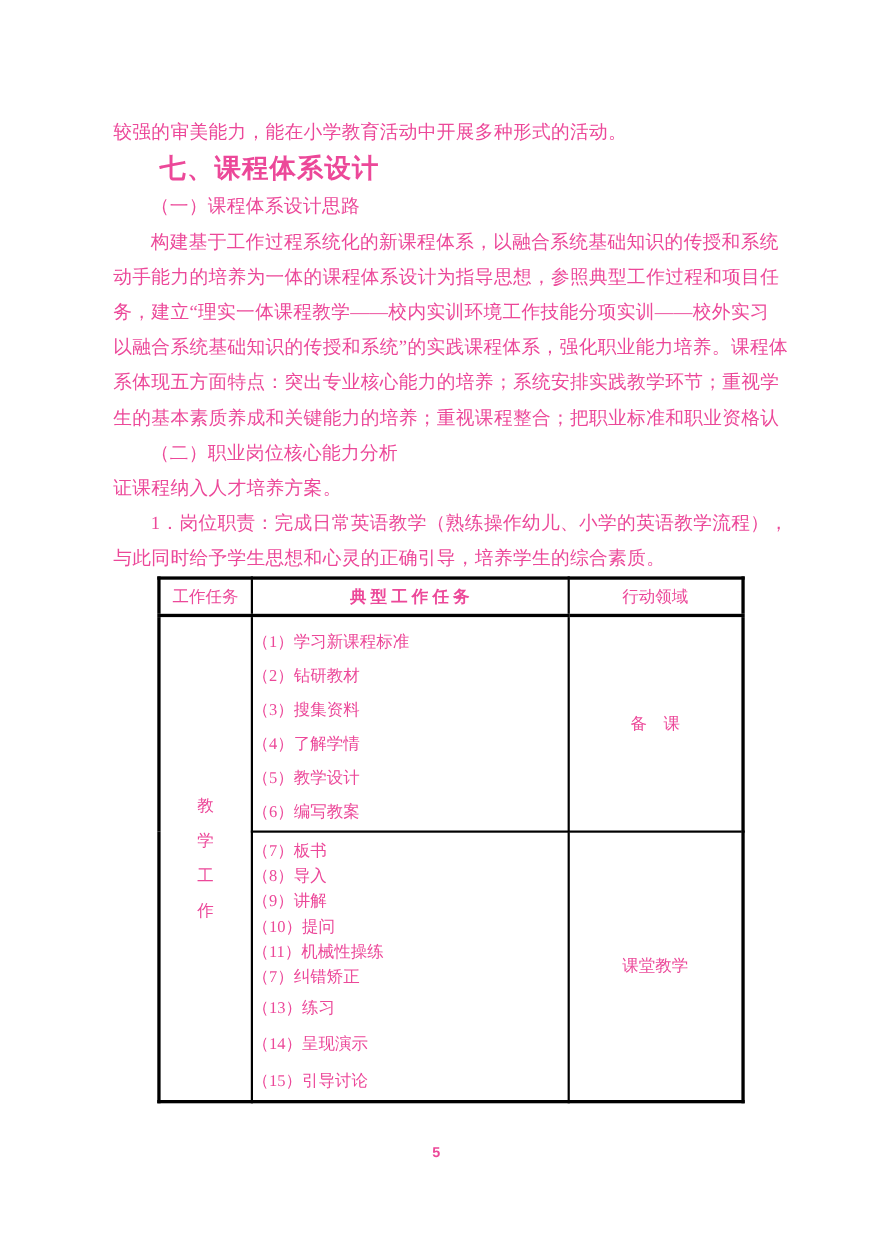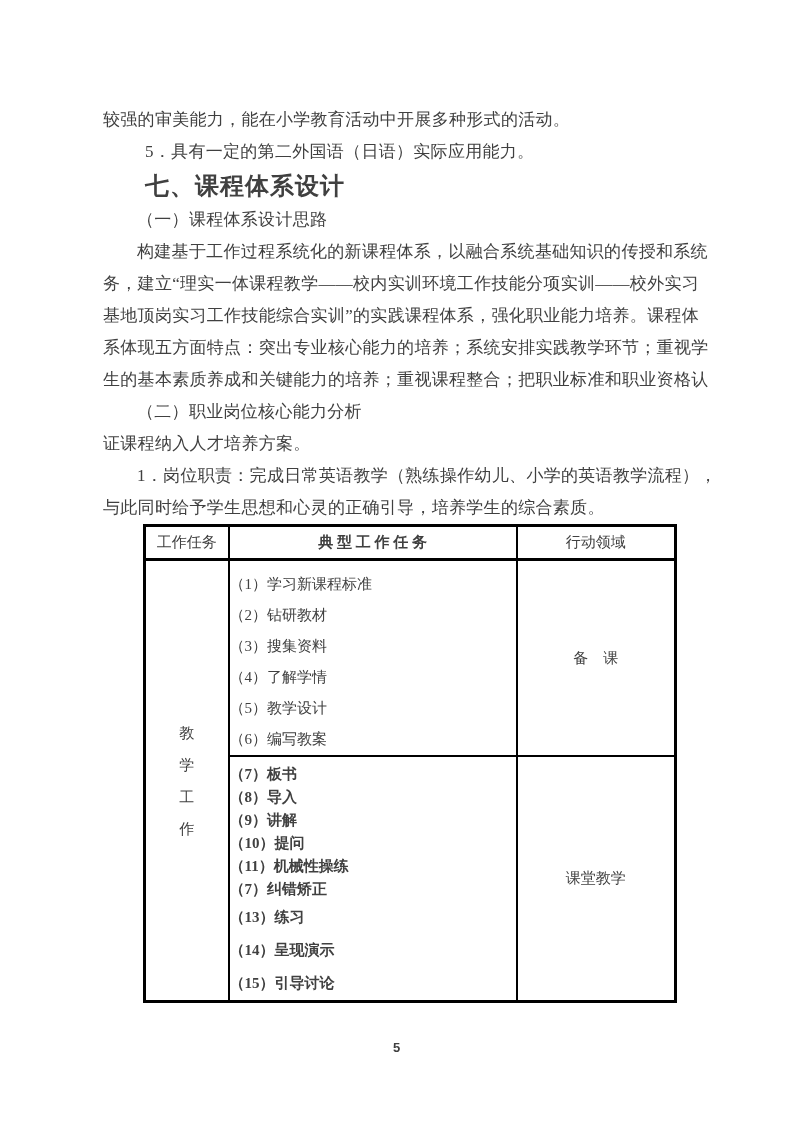--- a/index.html
+++ b/index.html
@@ -5,21 +5,21 @@
   html, body {
     margin: 0;
     padding: 0;
     background: #ffffff;
   }
   .page {
     position: relative;
     width: 793px;
     height: 1122px;
     background: #ffffff;
-    color: #404040;
+    color: #ec4899;
     font-family: "Liberation Serif", "DejaVu Serif", serif;
     overflow: hidden;
     box-sizing: border-box;
   }
   .content {
     position: absolute;
     left: 103px;
     top: 104px;
     width: 587px;
   }
@@ -72,21 +72,21 @@
   td.vert-label .vchar {
     display: block;
     line-height: 32px;
     font-size: 15px;
   }
   td.tasks-cell {
     vertical-align: top;
     padding-left: 32px;
   }
   td.tasks-cell.g1 { padding-top: 8px; margin-left: 41px; }
-  td.tasks-cell.g2 { padding-top: 6px; font-weight: bold; }
+  td.tasks-cell.g2 { padding-top: 6px; }
   .task-line { line-height: 31px; white-space: nowrap; }
   .task-line.tight { line-height: 23px; }
   .task-line.loose { line-height: 33px; }
   td.domain-cell {
     text-align: center;
     white-space: pre;
   }
   tr.row1 td { height: 191px; }
   tr.row2 td { height: 242px; }
   
@@ -101,29 +101,29 @@
     font-weight: 600;
   }
 </style>
 </head>
 <body>
 
 <div class="page">
   <div class="content">
 
     <div class="line">较强的审美能力，能在小学教育活动中开展多种形式的活动。</div>
-    <div class="line ind2b">5．具有一定的第二外国语（日语）实际应用能力。</div>
 
     <h2 class="heading">七、课程体系设计</h2>
 
     <div class="line ind2">（一）课程体系设计思路</div>
 
     <div class="line ind2">构建基于工作过程系统化的新课程体系，以融合系统基础知识的传授和系统</div>
+    <div class="line">动手能力的培养为一体的课程体系设计为指导思想，参照典型工作过程和项目任</div>
     <div class="line">务，建立“理实一体课程教学——校内实训环境工作技能分项实训——校外实习</div>
-    <div class="line">基地顶岗实习工作技能综合实训”的实践课程体系，强化职业能力培养。课程体</div>
+    <div class="line">以融合系统基础知识的传授和系统”的实践课程体系，强化职业能力培养。课程体</div>
     <div class="line">系体现五方面特点：突出专业核心能力的培养；系统安排实践教学环节；重视学</div>
     <div class="line">生的基本素质养成和关键能力的培养；重视课程整合；把职业标准和职业资格认</div>
     <div class="line ind2">（二）职业岗位核心能力分析</div>
 
     <div class="line">证课程纳入人才培养方案。</div>
     <div class="line ind2">1．岗位职责：完成日常英语教学（熟练操作幼儿、小学的英语教学流程），</div>
     <div class="line">与此同时给予学生思想和心灵的正确引导，培养学生的综合素质。</div>
 
     <table class="task-table">
       <colgroup>

